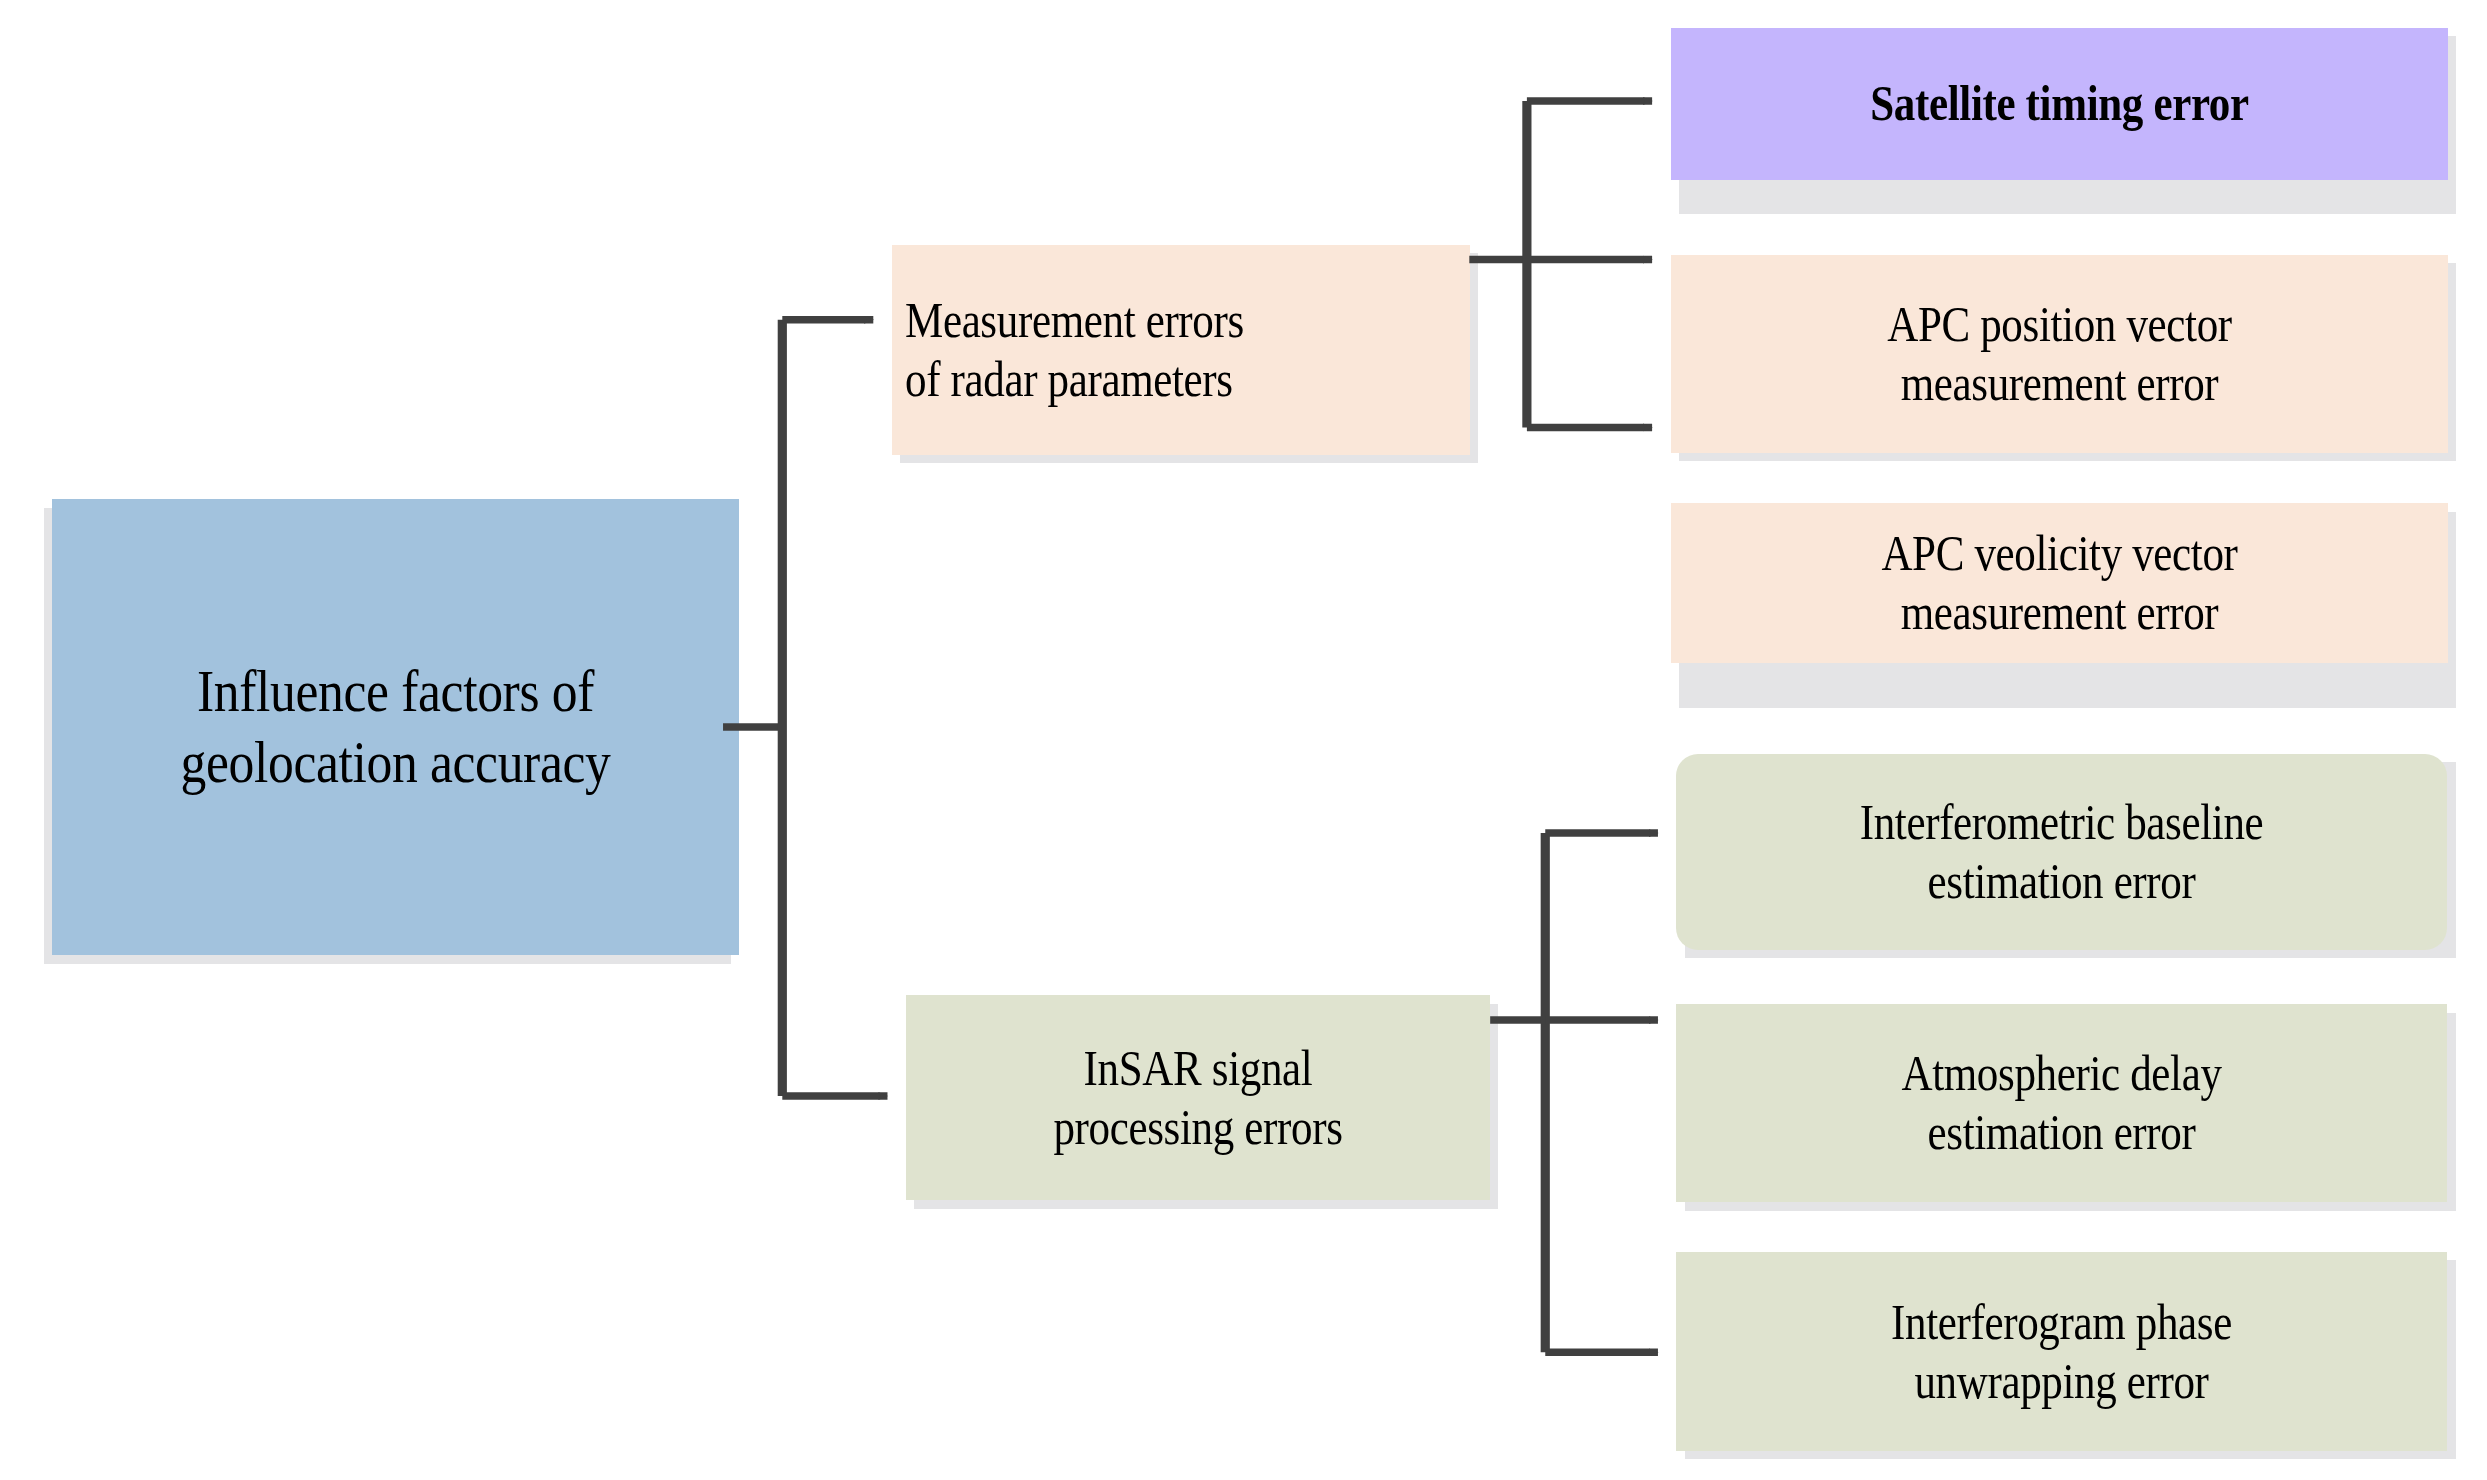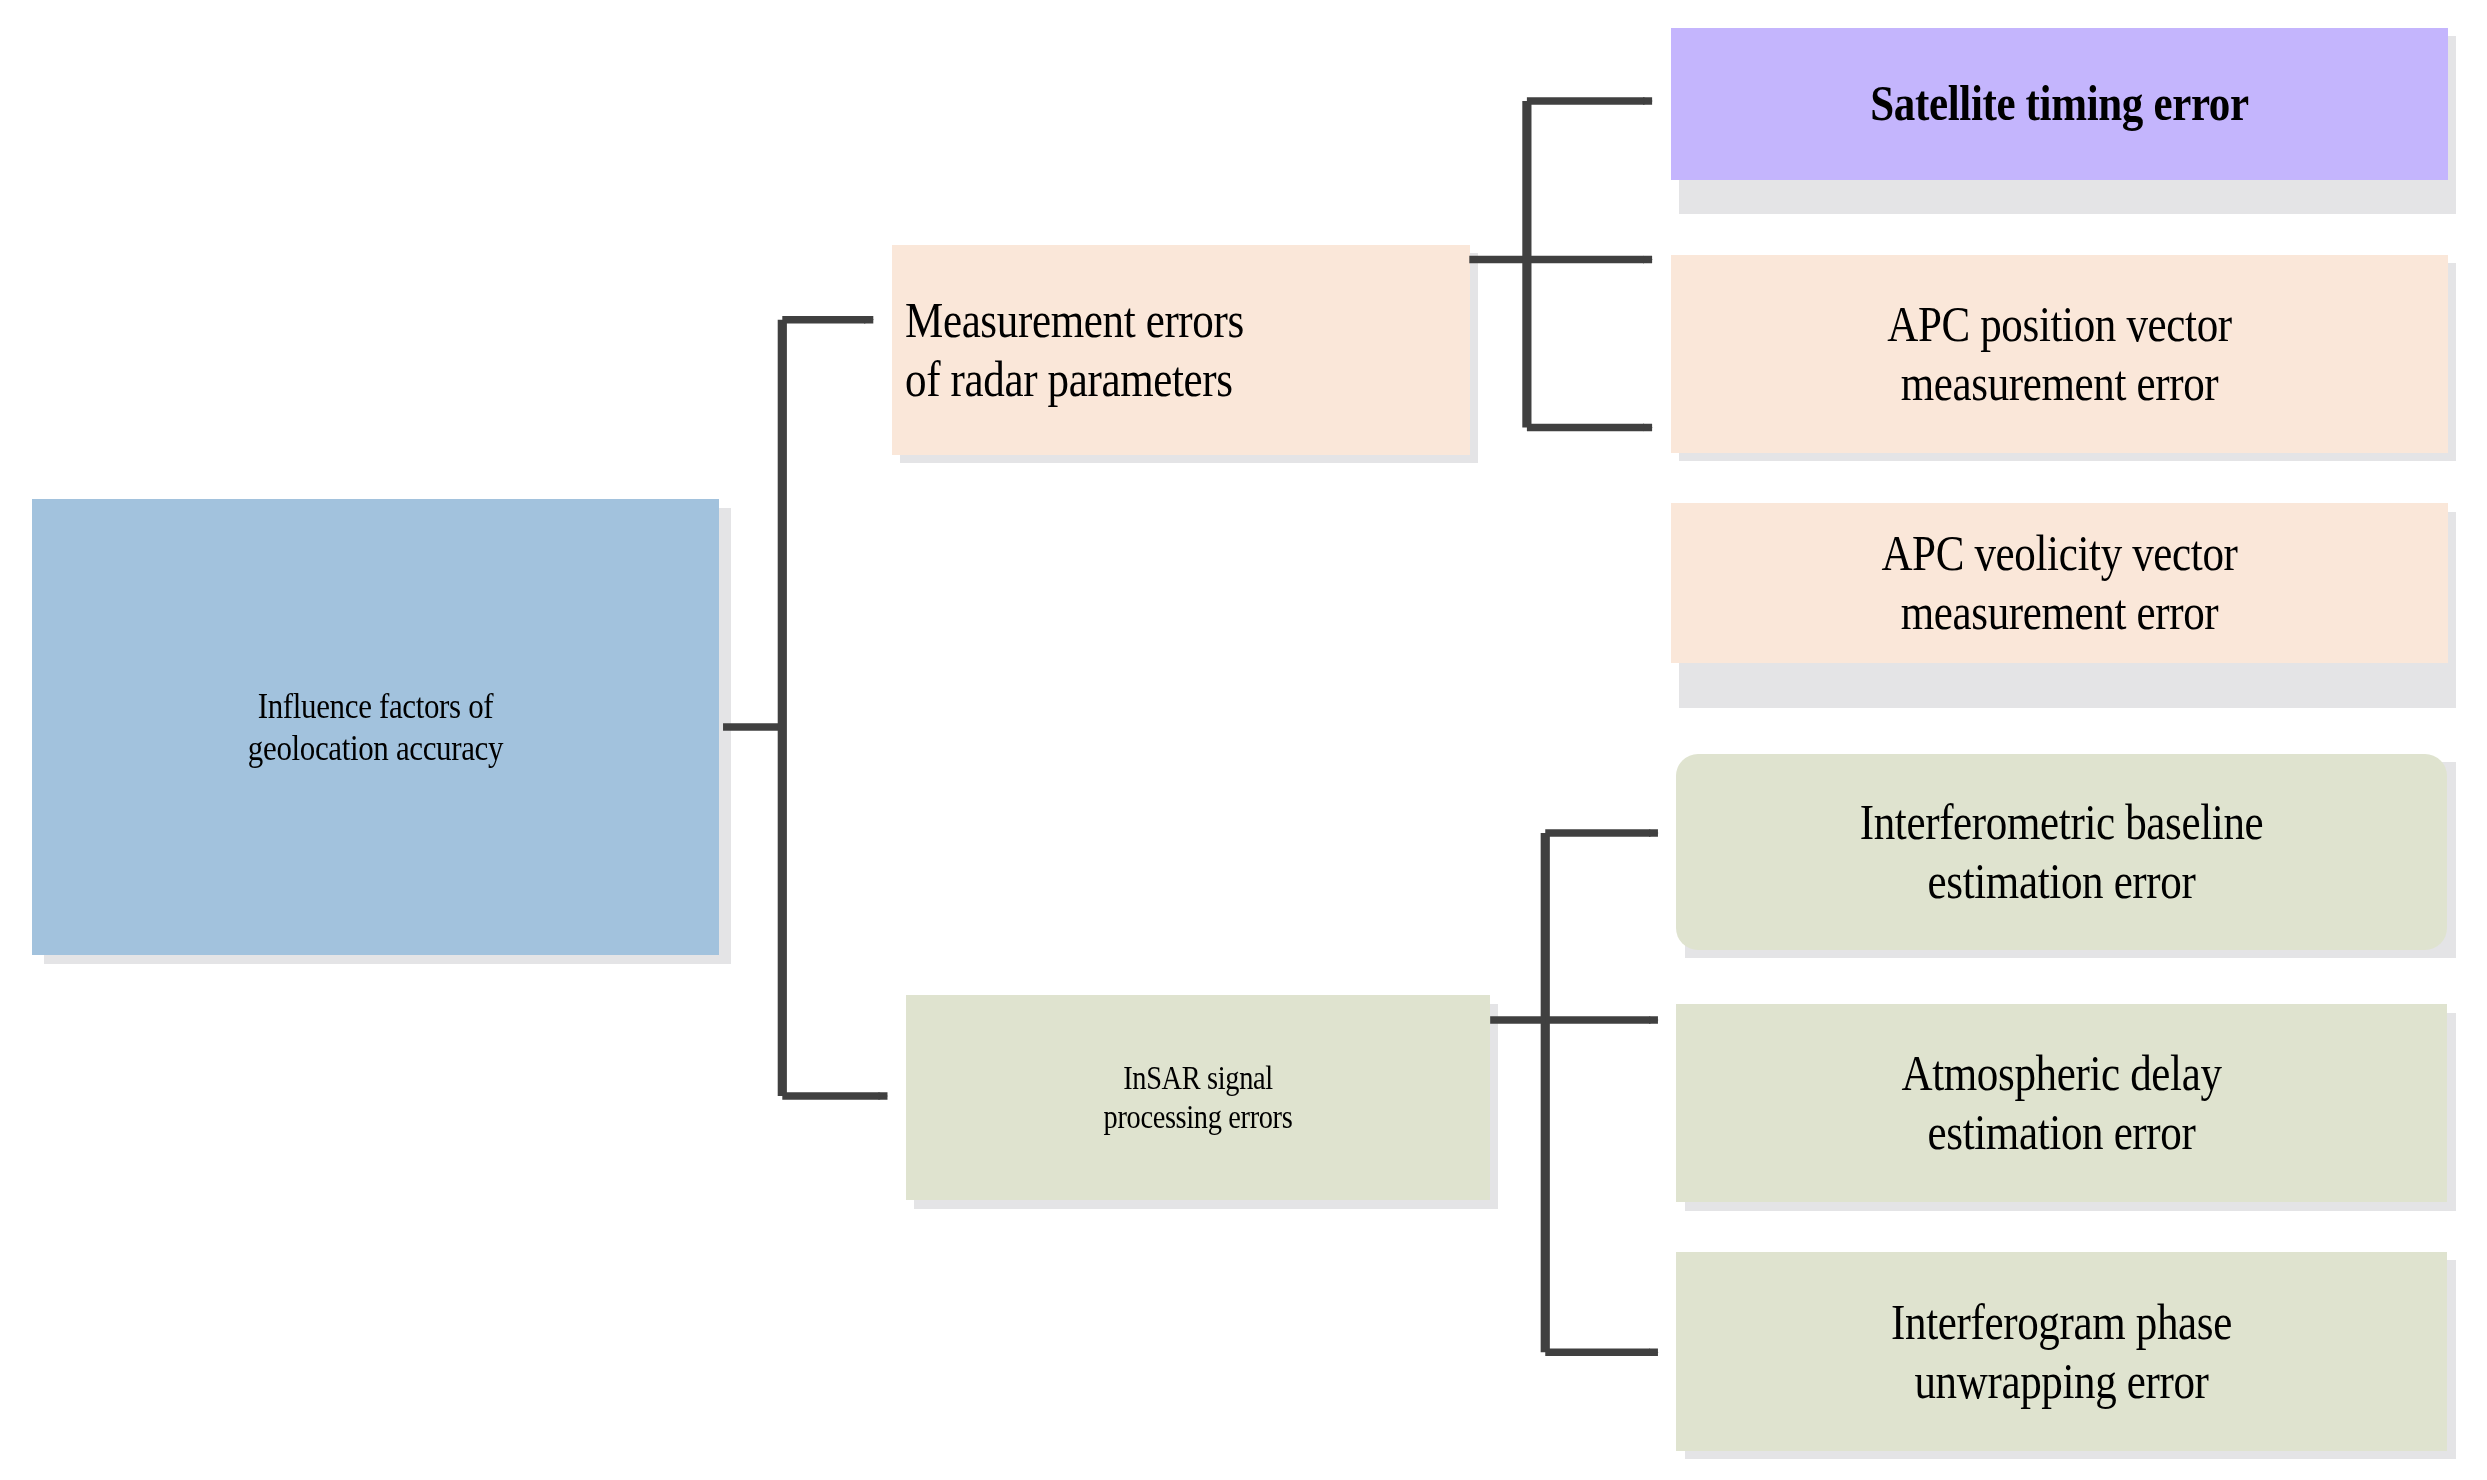--- a/index.html
+++ b/index.html
@@ -36,41 +36,41 @@
     white-space: pre-line;
   }
   
   .shadow {
     position: absolute;
     background: #e4e4e6;
     z-index: 2;
   }
   
   #node-root {
-    left: 32px;  top: 499px;  width: 687px;  height: 456px;
+    left: 52px;  top: 499px;  width: 687px;  height: 456px;
     background: #a2c2dd;
-    font-size: 36px;
+    font-size: 60px;
   }
   #shadow-root { left: 44px; top: 508px; width: 687px; height: 456px; }
 
   
   #node-mid-measurement {
     left: 892px; top: 245px; width: 578px; height: 210px;
     background: #fae7d9;
     font-size: 50px;
     justify-content: flex-end;
     padding-left: 13.4px;
   }
   #node-mid-measurement .label { text-align: left; transform-origin: left center; }
   #shadow-mid-measurement { left: 900px; top: 253px; width: 578px; height: 210px; }
 
   #node-mid-insar {
     left: 906px; top: 995px; width: 584px; height: 205px;
     background: #dfe3cf;
-    font-size: 33px;
+    font-size: 50px;
   }
   #shadow-mid-insar { left: 914px; top: 1004px; width: 584px; height: 205px; }
 
   
   #node-leaf-satellite-timing {
     left: 1671px; top: 27.6px; width: 777px; height: 152px;
     background: #c4b5fd; font-size: 50px; font-weight: bold;
   }
   #shadow-leaf-satellite-timing { left: 1679px; top: 36px; width: 777px; height: 178px; }
 

